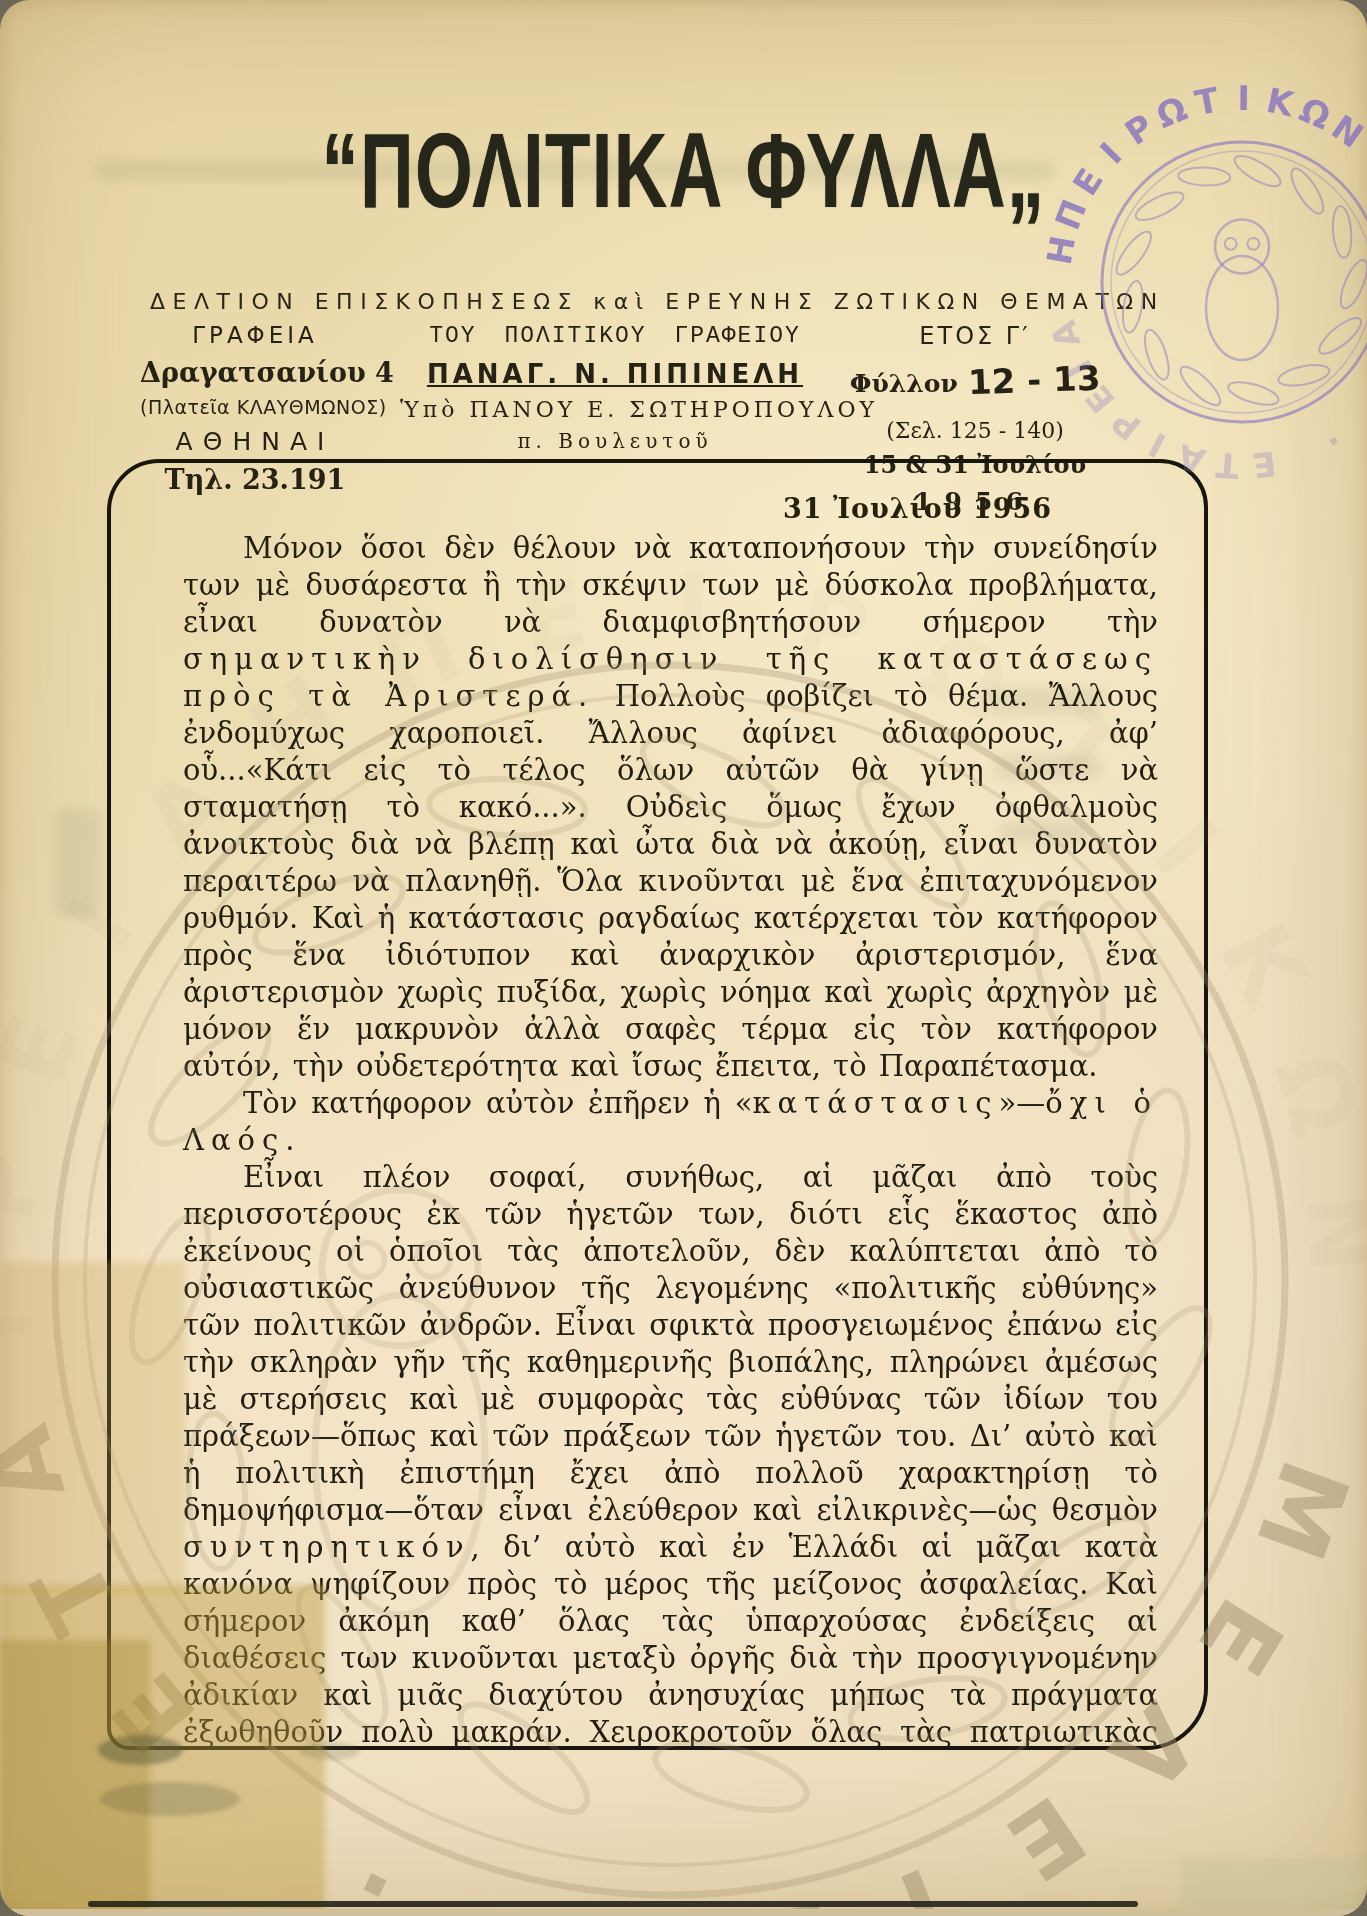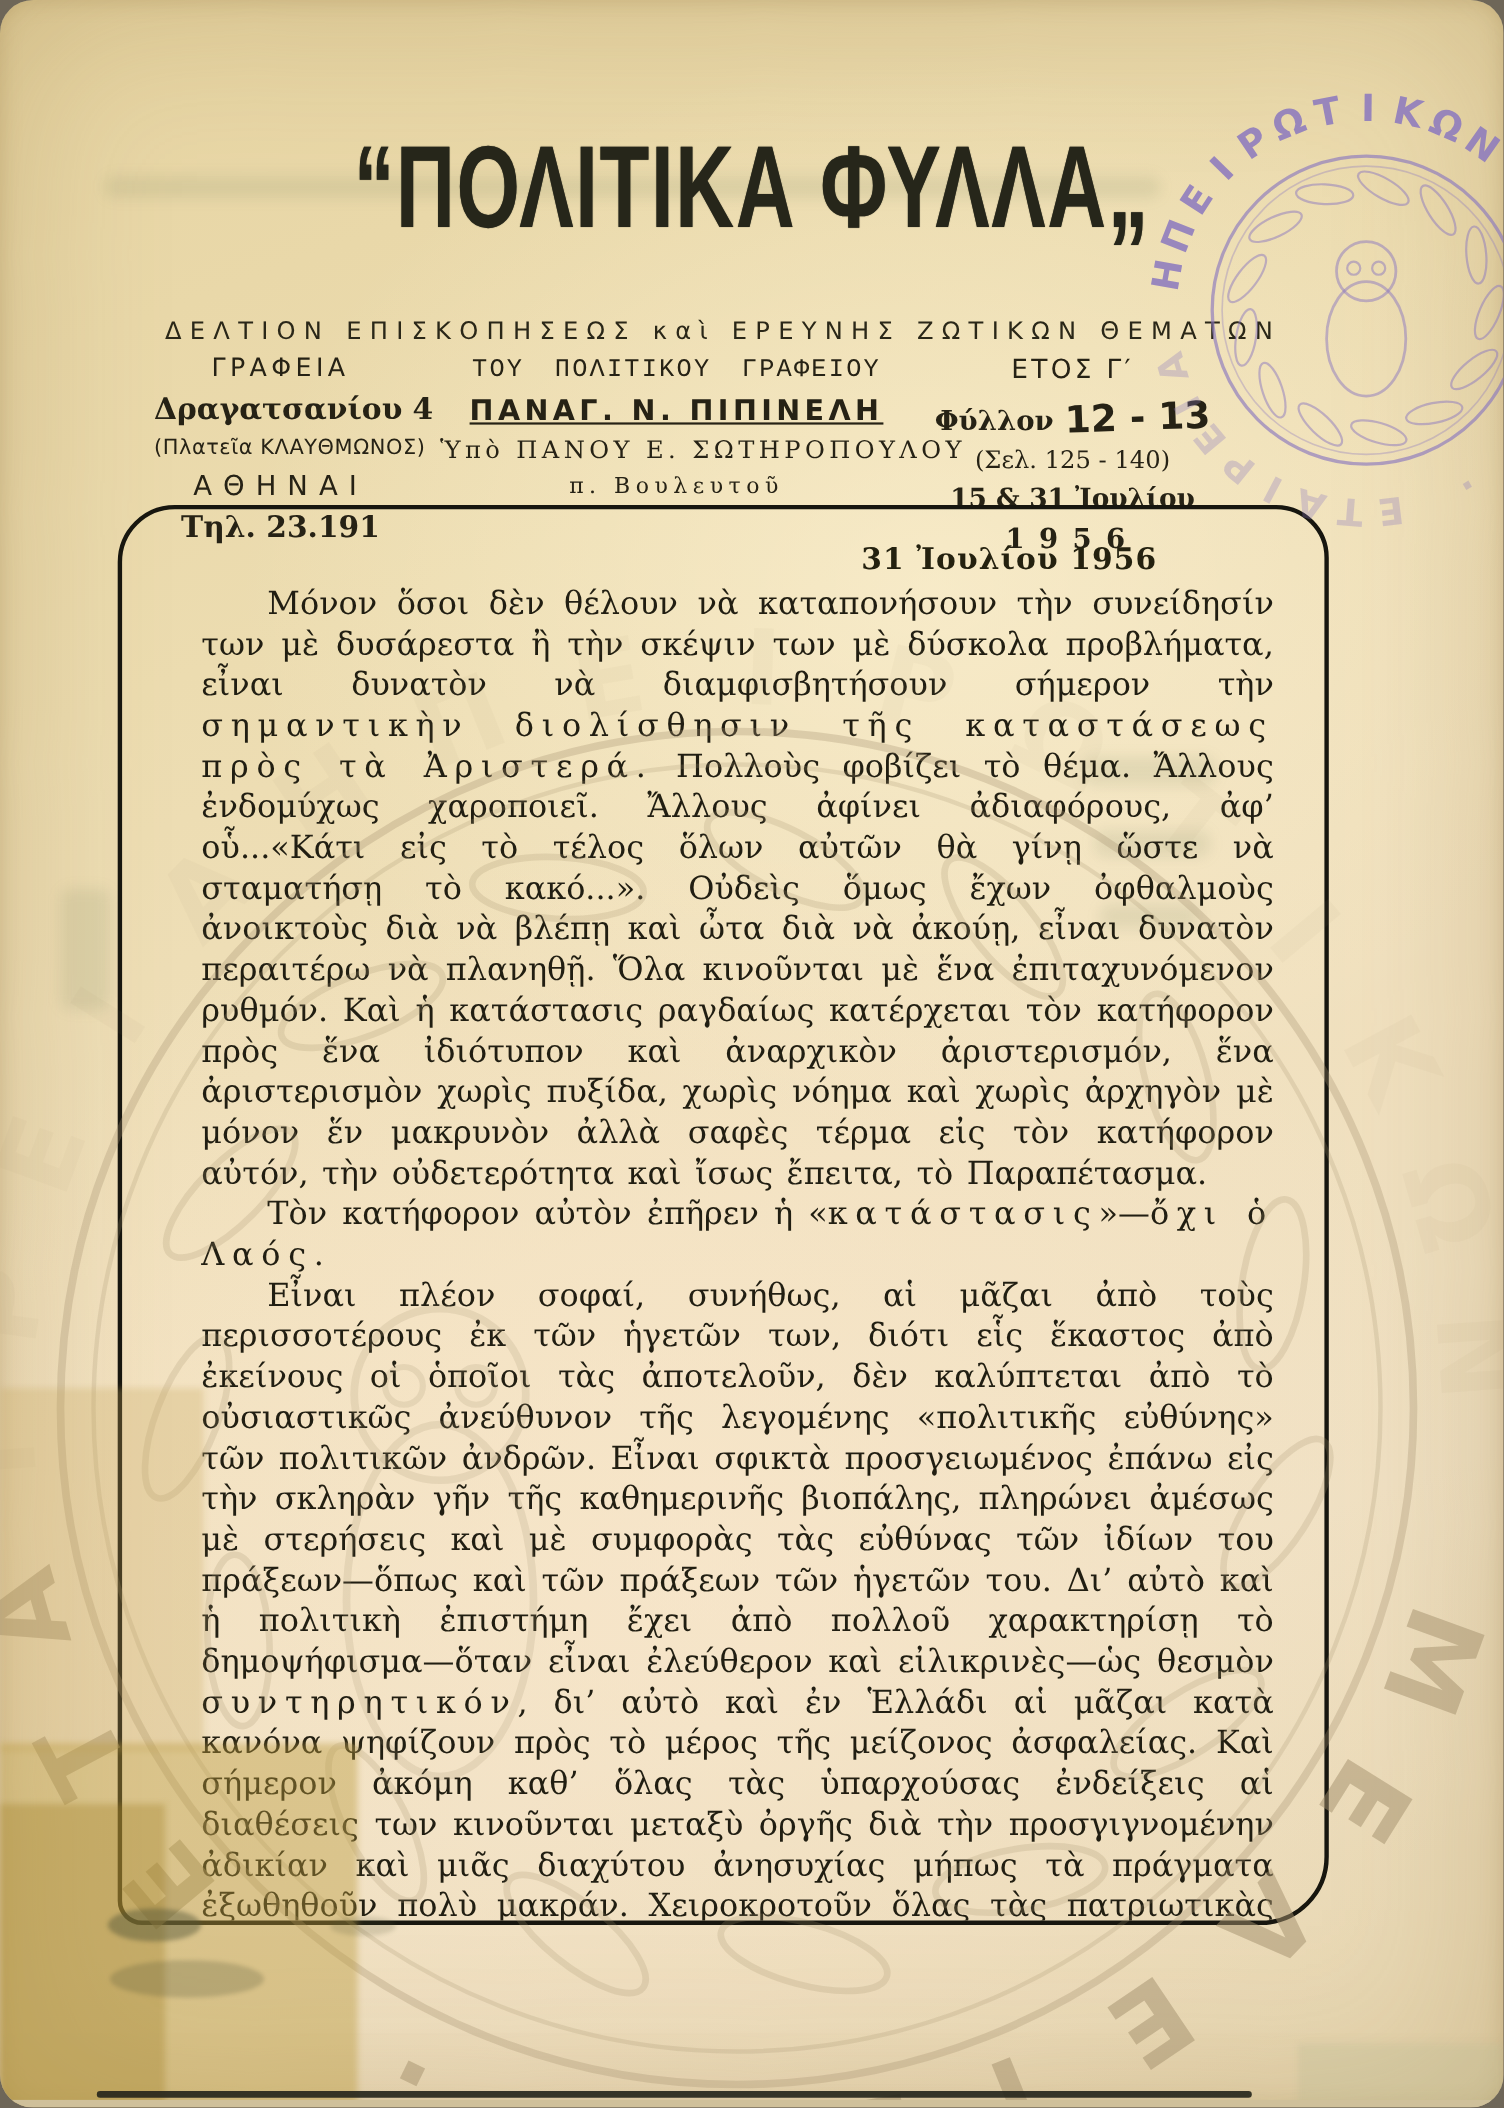--- a/index.html
+++ b/index.html
@@ -32,21 +32,21 @@
   .h-caps{font-family:"DejaVu Sans",sans-serif;font-size:23px;letter-spacing:4px;margin-bottom:9px;}
   .h-bold-serif{font-weight:bold;font-size:27px;margin-bottom:8px;}
   .h-small{font-family:"DejaVu Sans",sans-serif;font-size:19px;letter-spacing:.5px;margin-bottom:9px;}
   .h-city{font-family:"DejaVu Sans",sans-serif;font-size:25px;letter-spacing:10px;margin-bottom:8px;}
   .h-of{font-family:Liberation Mono, monospace;font-size:23px;letter-spacing:2px;word-spacing:12px;margin-bottom:10px;}
   .h-name{font-family:"DejaVu Sans",sans-serif;font-weight:bold;font-size:26px;letter-spacing:4px;margin-bottom:8px;text-decoration:underline;}
   .h-ital{font-style:italic;font-size:26px;margin-bottom:9px;}
   .h-pub{font-size:22px;letter-spacing:4px;margin-bottom:7px;}
   .h-pubt{font-size:20px;letter-spacing:5px;}
   .h-year{font-family:"DejaVu Sans",sans-serif;font-size:24px;letter-spacing:3px;margin-bottom:10px;}
-  .h-sheetrow{display:flex;justify-content:center;align-items:baseline;margin-bottom:6px;}
+  .h-sheetrow{display:flex;justify-content:center;align-items:baseline;margin-bottom:18px;}
   .h-sheetlbl{font-weight:bold;font-size:25px;}
   .h-sheetno{font-family:"DejaVu Sans",sans-serif;font-weight:bold;font-size:34px;margin-left:10px;transform:rotate(-2deg);}
   .h-pages{font-size:22px;margin-bottom:7px;}
   .h-dates{font-weight:bold;font-size:24px;margin-bottom:8px;}
   .h-yearnum{font-weight:bold;font-size:25px;letter-spacing:13px;}
   
   .textbox{
     position:absolute;left:107px;top:459px;width:1101px;height:1291px;
     border:4px solid #17160f;border-radius:52px 48px 62px 22px;
     box-sizing:border-box;overflow:hidden;

